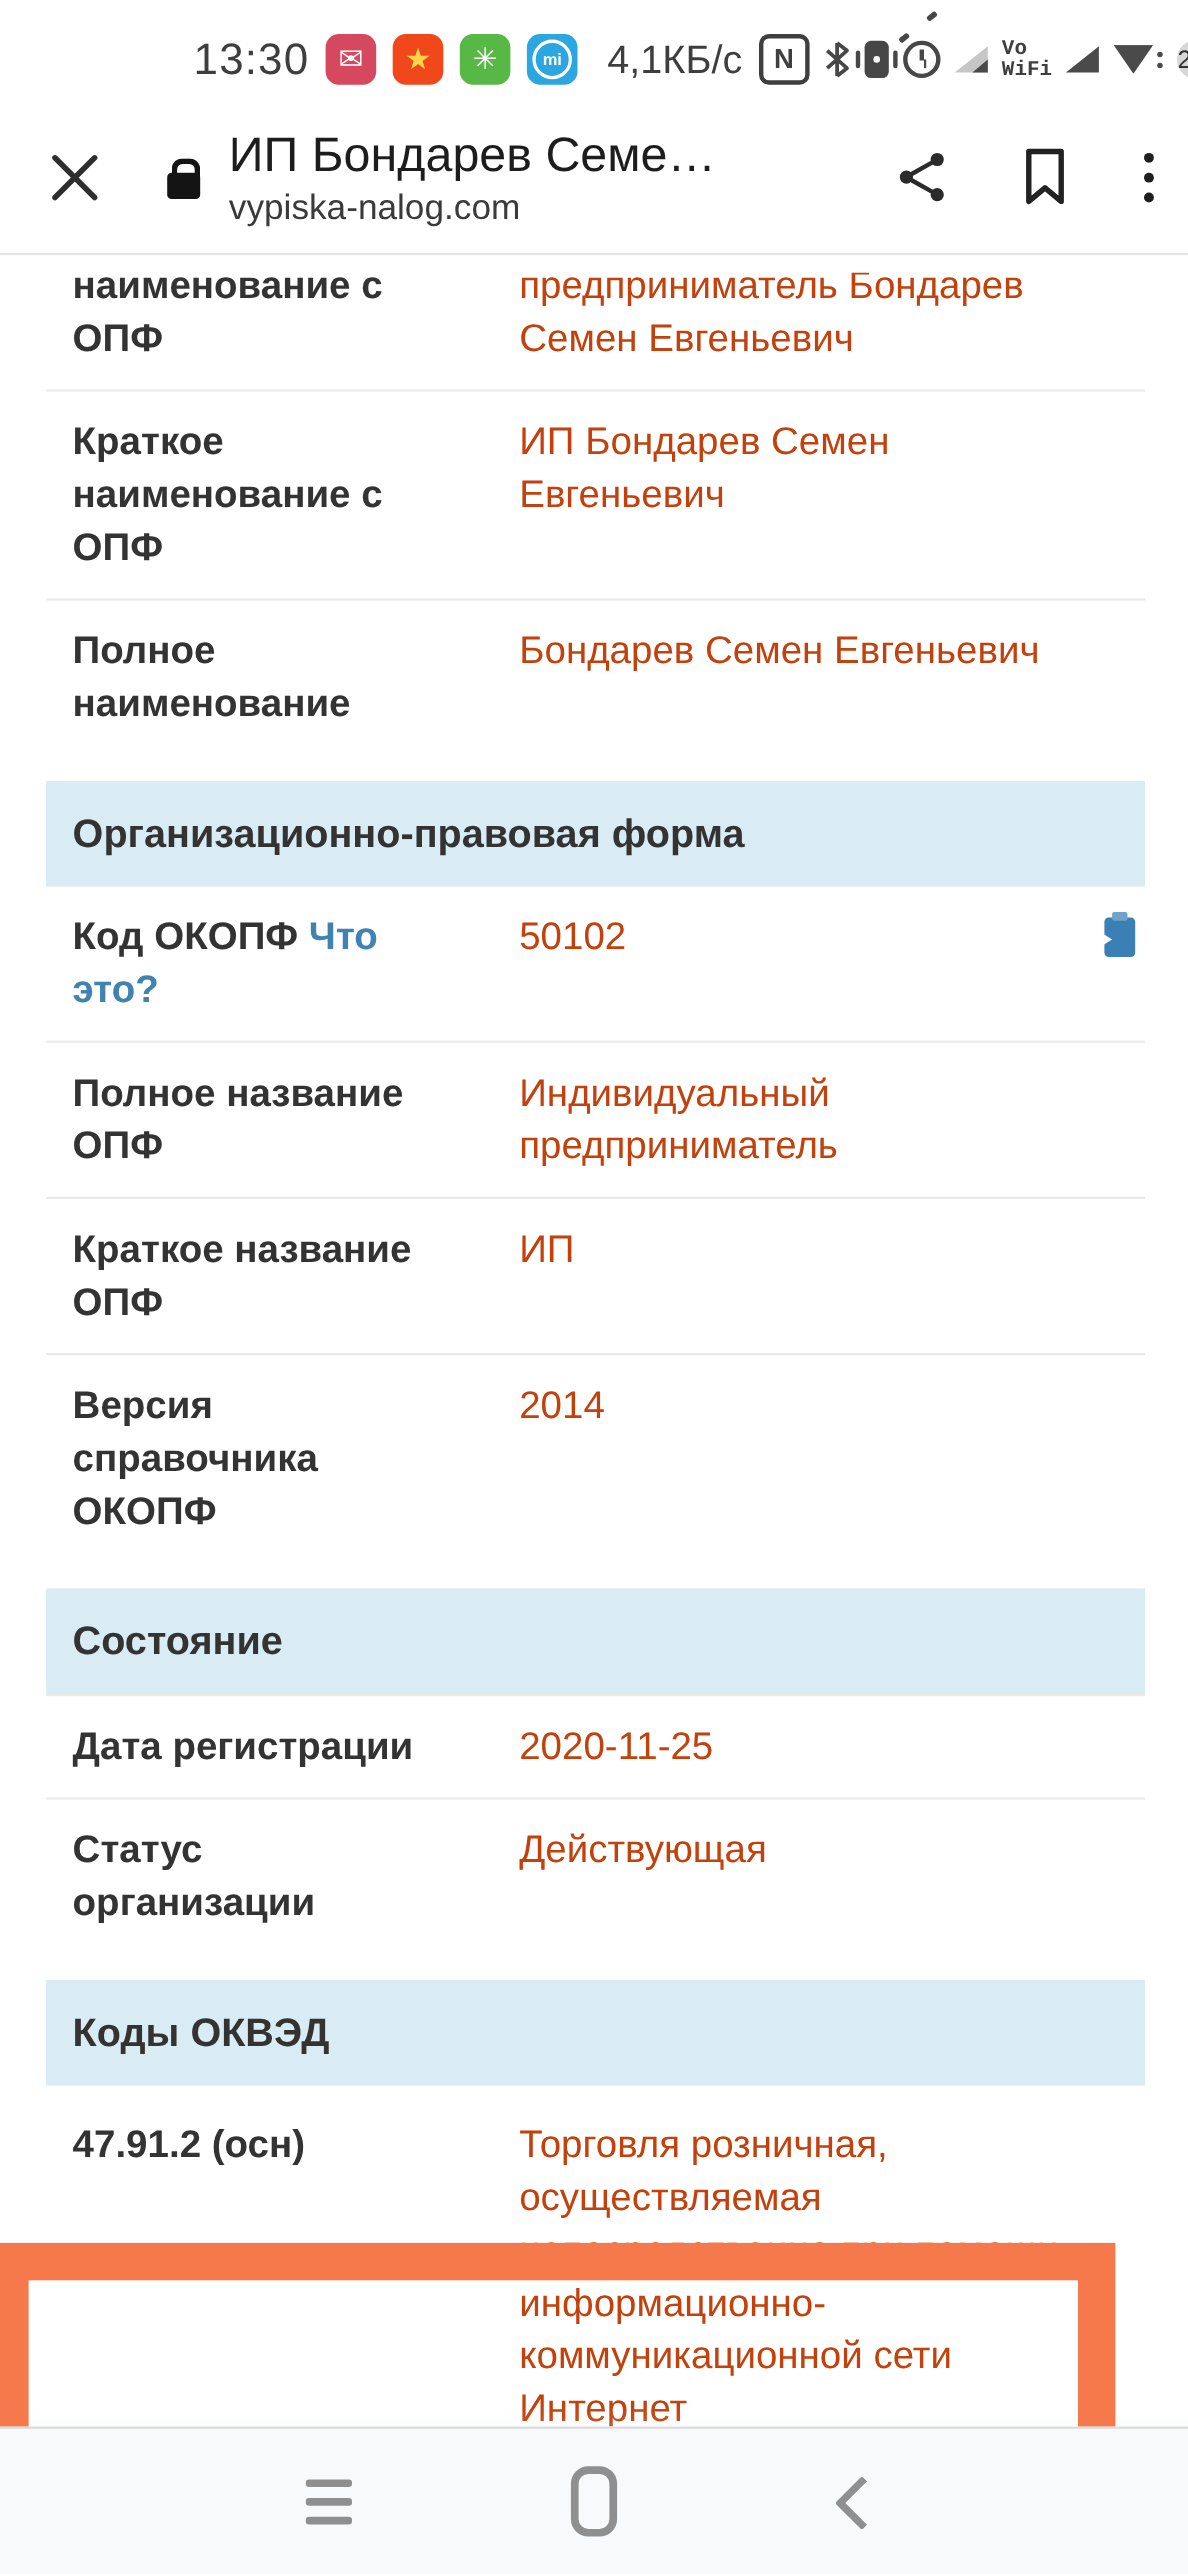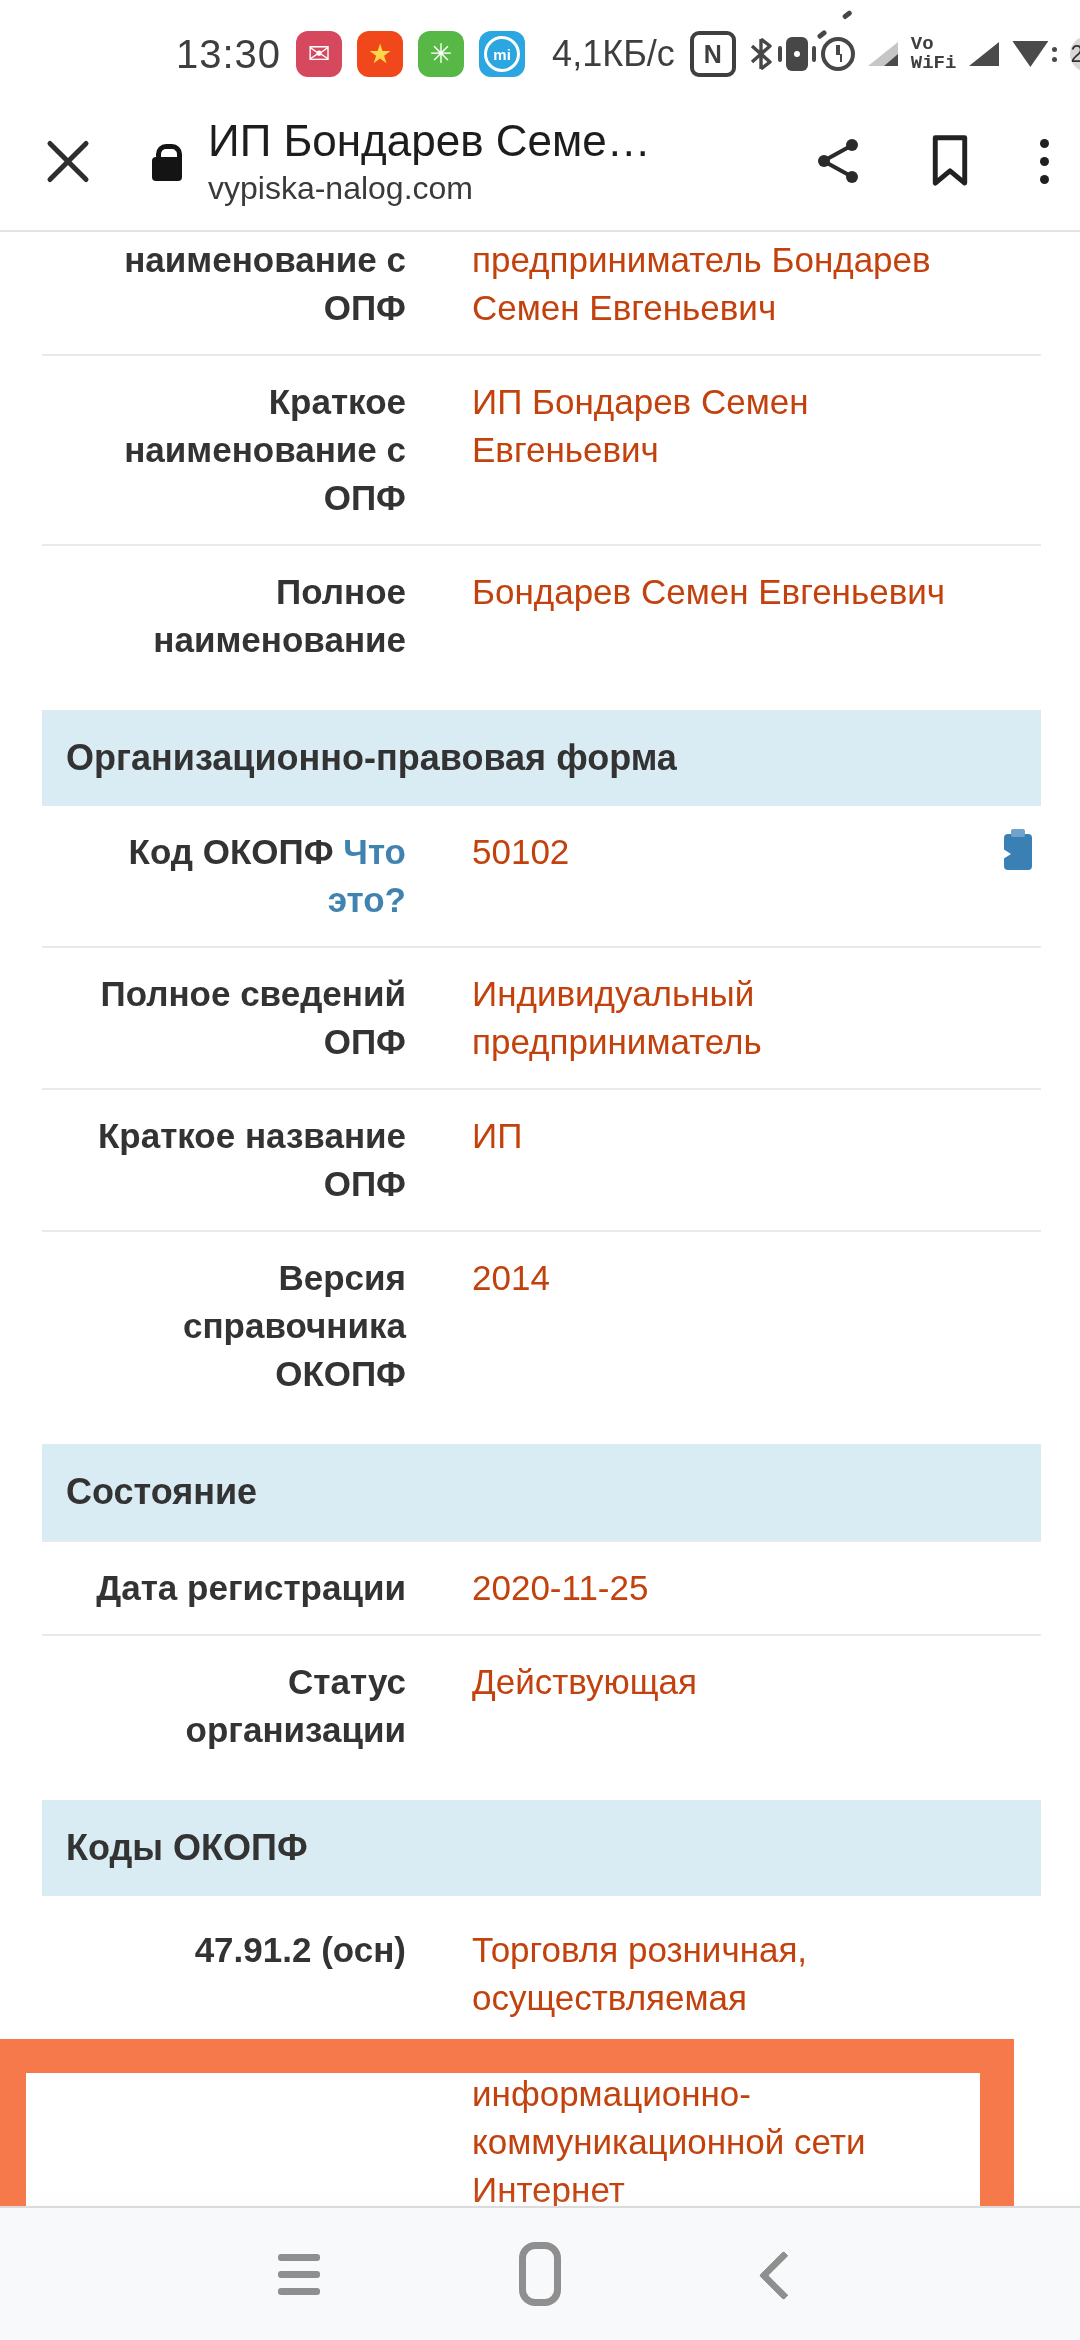--- a/index.html
+++ b/index.html
@@ -59,21 +59,21 @@
   .kebab i{width:9px;height:9px;border-radius:50%;background:#1f1f1f;}
 
   
   .content{position:absolute;top:248px;left:0;right:0;height:1958px;overflow:hidden;background:#fff;z-index:1;}
   .table{margin:0 42px;}
   .row{display:flex;padding:22px 24px;border-top:2px solid #eaeaea;}
   .row.no-top{border-top:none;}
   .row.clipped{margin-top:-12px;padding-top:0;}
   .row.okved{padding-top:30px;padding-bottom:14px;}
   .rlabel{flex:0 0 340px;margin-right:66px;font-size:35px;line-height:48px;font-weight:700;color:#333;
-          white-space:pre-line;text-align:right;}
+          white-space:pre-line;}
   .rvalue{width:510px;font-size:35px;line-height:48px;color:#c2410c;white-space:pre-line;}
   .qlink{color:var(--link-blue);font-weight:600;}
   .vwrap{display:flex;align-items:flex-start;}
   .copyic{display:inline-block;width:28px;height:36px;background:var(--copy-blue);border-radius:4px;
           position:relative;margin-left:22px;margin-top:6px;flex:none;}
   .copyic::before{content:"";position:absolute;top:-5px;left:7px;width:14px;height:8px;background:#6fa3cc;border-radius:2px;}
   .copyic::after{content:"";position:absolute;left:-4px;top:13px;width:0;height:0;
           border-top:7px solid transparent;border-bottom:7px solid transparent;border-left:11px solid #fff;}
   .section{height:96px;margin-top:24px;display:flex;align-items:center;padding:0 24px;
            background:var(--band-blue);font-size:36px;font-weight:600;color:#333;}
@@ -179,21 +179,21 @@
         </div>
         <div class="section">Организационно-правовая форма</div>
         <div class="row no-top">
           <div class="rlabel">Код ОКОПФ<span class="qlink"> Что это?</span></div>
           <div class="vwrap">
             <div class="rvalue">50102</div>
             <span class="copyic"></span>
           </div>
         </div>
         <div class="row">
-          <div class="rlabel">Полное сведений
+          <div class="rlabel">Полное название
 ОПФ</div>
           <div class="rvalue">Индивидуальный
 предприниматель</div>
         </div>
         <div class="row">
           <div class="rlabel">Краткое название
 ОПФ</div>
           <div class="rvalue">ИП</div>
         </div>
         <div class="row">
@@ -203,21 +203,21 @@
         </div>
         <div class="section">Состояние</div>
         <div class="row">
           <div class="rlabel">Дата регистрации</div>
           <div class="rvalue">2020-11-25</div>
         </div>
         <div class="row">
           <div class="rlabel">Статус организации</div>
           <div class="rvalue">Действующая</div>
         </div>
-        <div class="section">Коды ОКОПФ</div>
+        <div class="section">Коды ОКВЭД</div>
         <div class="row okved no-top">
           <div class="rlabel">47.91.2 (осн)</div>
           <div class="rvalue">Торговля розничная,
 осуществляемая
 непосредственно при помощи
 информационно-
 коммуникационной сети
 Интернет</div>
         </div>
       </div>

